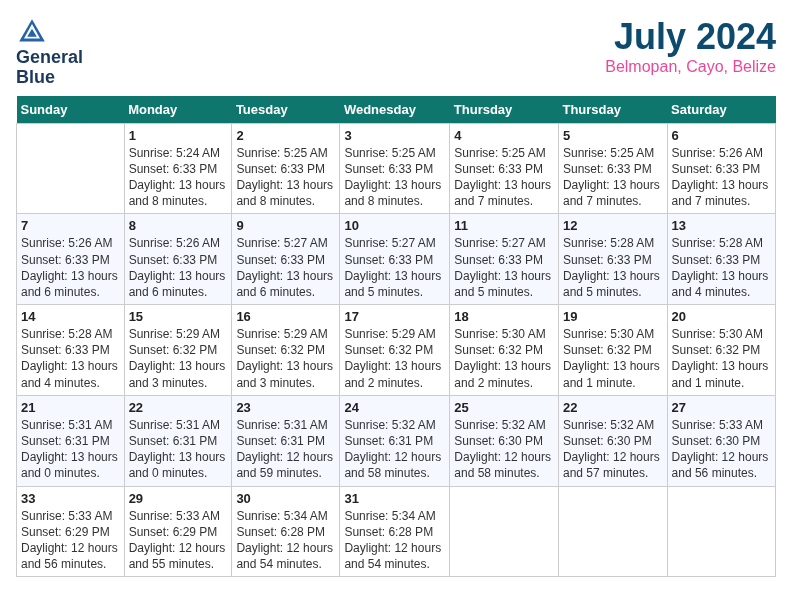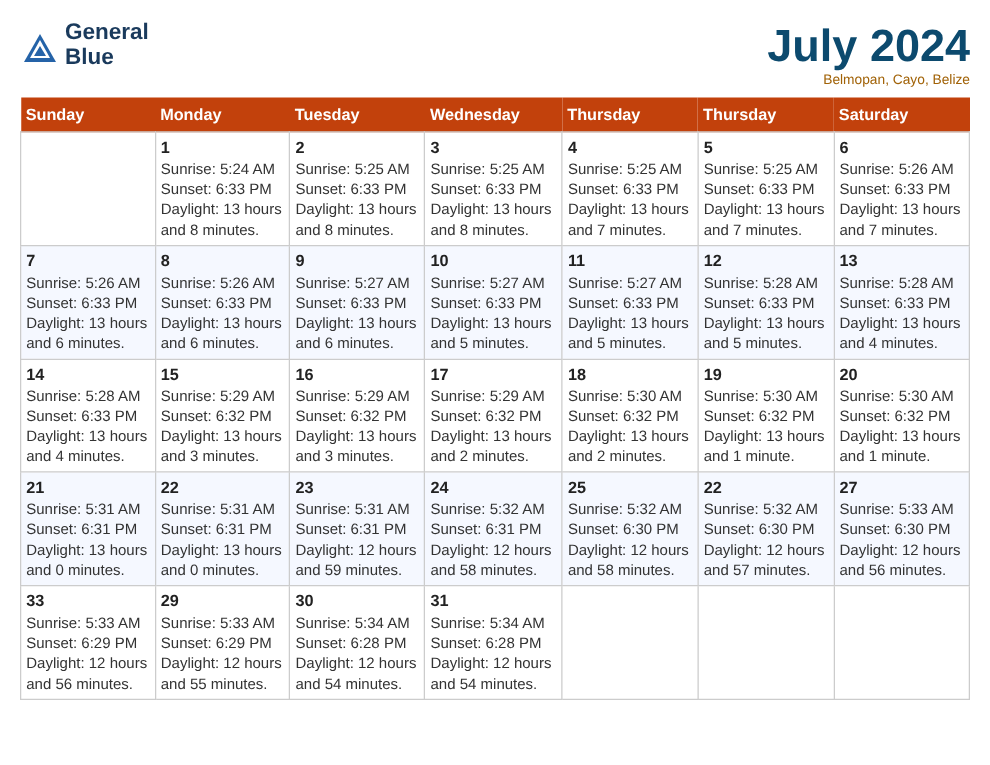--- a/index.html
+++ b/index.html
@@ -11,21 +11,22 @@
       padding: 16px;
     }
     .header {
       display: flex;
       justify-content: space-between;
       align-items: flex-start;
       margin-bottom: 8px;
     }
     .logo {
       display: flex;
-      align-items: flex-end;
+      align-items: flex-start;
+      flex-direction: column;
     }
     .logo-text {
       font-size: 18px;
       font-weight: bold;
       color: #1a3a5c;
       line-height: 1.1;
     }
     .logo-icon {
       width: 32px;
       height: 32px;
@@ -33,30 +34,30 @@
     }
     .title-section {
       text-align: right;
     }
     .month-year {
       font-size: 36px;
       font-weight: bold;
       color: #0c4a6e;
     }
     .location {
-      font-size: 11px;
-      color: #a16207;
+      font-size: 16px;
+      color: #ec4899;
     }
     table {
       width: 100%;
       border-collapse: collapse;
       font-size: 11px;
     }
     thead tr th {
-      background-color: #c2410c;
+      background-color: #0f766e;
       color: white;
       padding: 6px 4px;
       text-align: left;
       font-size: 13px;
       font-weight: bold;
     }
     tbody tr td {
       border: 1px solid #ccc;
       vertical-align: top;
       padding: 4px;

